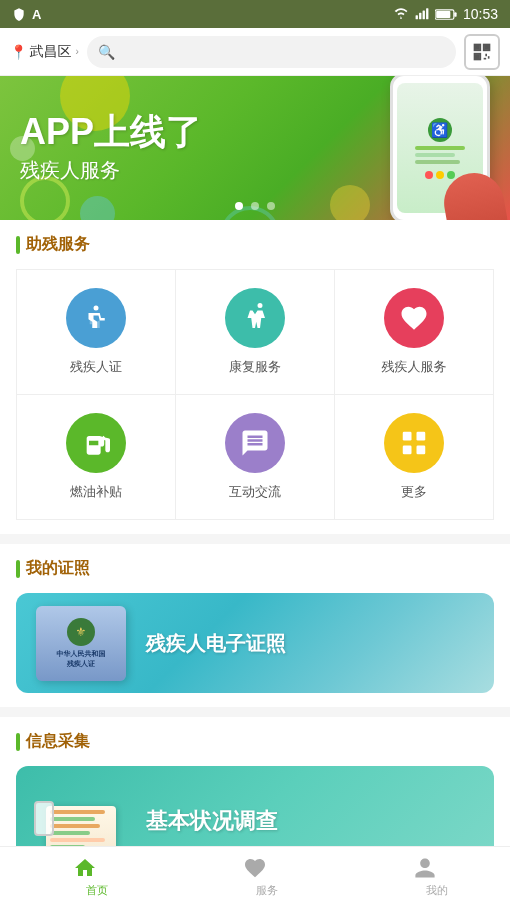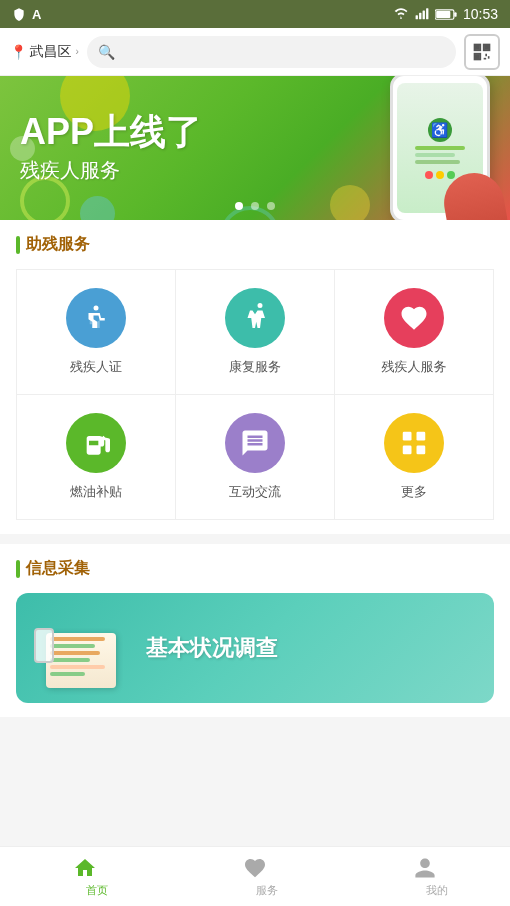--- a/index.html
+++ b/index.html
@@ -542,20 +542,31 @@
               <rect x="3" y="14" width="7" height="7" rx="1"></rect>
               <rect x="14" y="14" width="7" height="7" rx="1"></rect>
             </svg>
         </div>
         <span class="service-label">更多</span>
       </div>
 
     </div>
   </div>
 
+  <div class="section">
+    <div class="section-title">我的证照</div>
+    <div class="cert-card">
+      <div class="cert-book">
+        <div class="cert-emblem">⚜</div>
+        <div class="cert-text-small">中华人民共和国</div>
+        <div class="cert-text-small">残疾人证</div>
+      </div>
+      <div class="cert-title">残疾人电子证照</div>
+    </div>
+  </div>
 
   <div class="section">
     <div class="section-title">信息采集</div>
     <div class="info-card">
       <div class="info-book-illus">
 
         <div style="position:relative;">
           <div class="book-pages">
             <div class="book-page-line" style="background:#e8a860;width:55px;"></div>
             <div class="book-page-line" style="background:#88cc88;width:45px;"></div>

